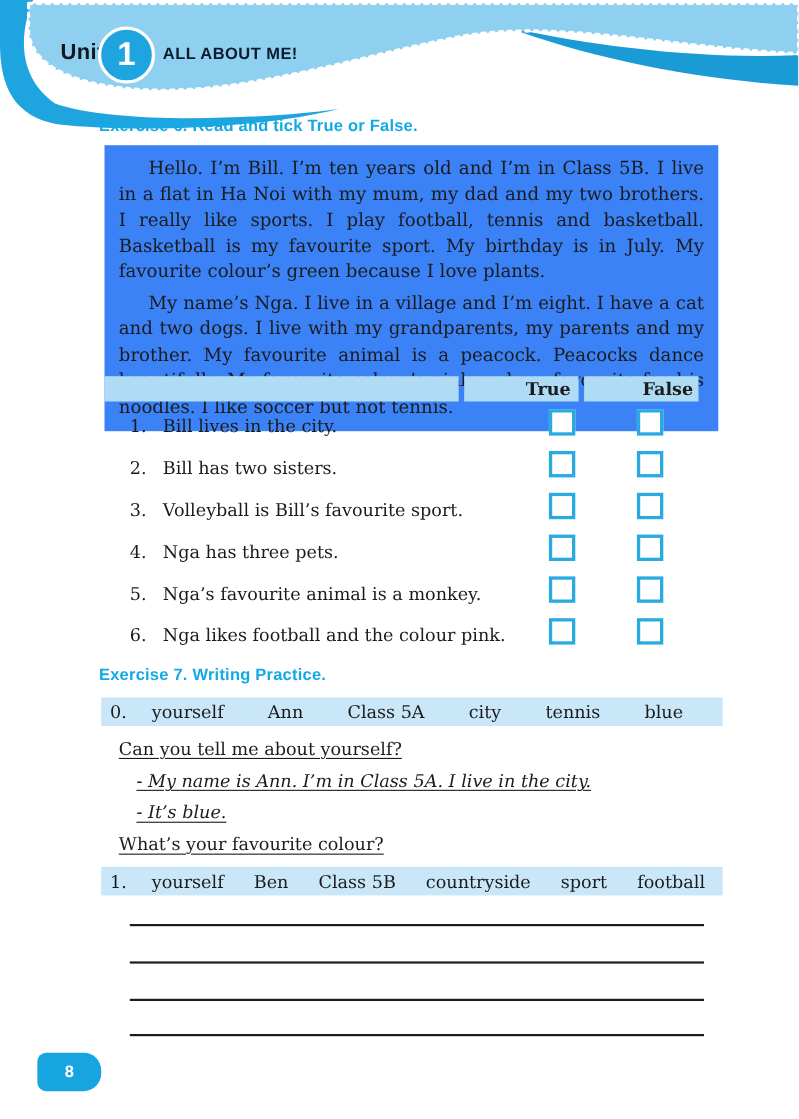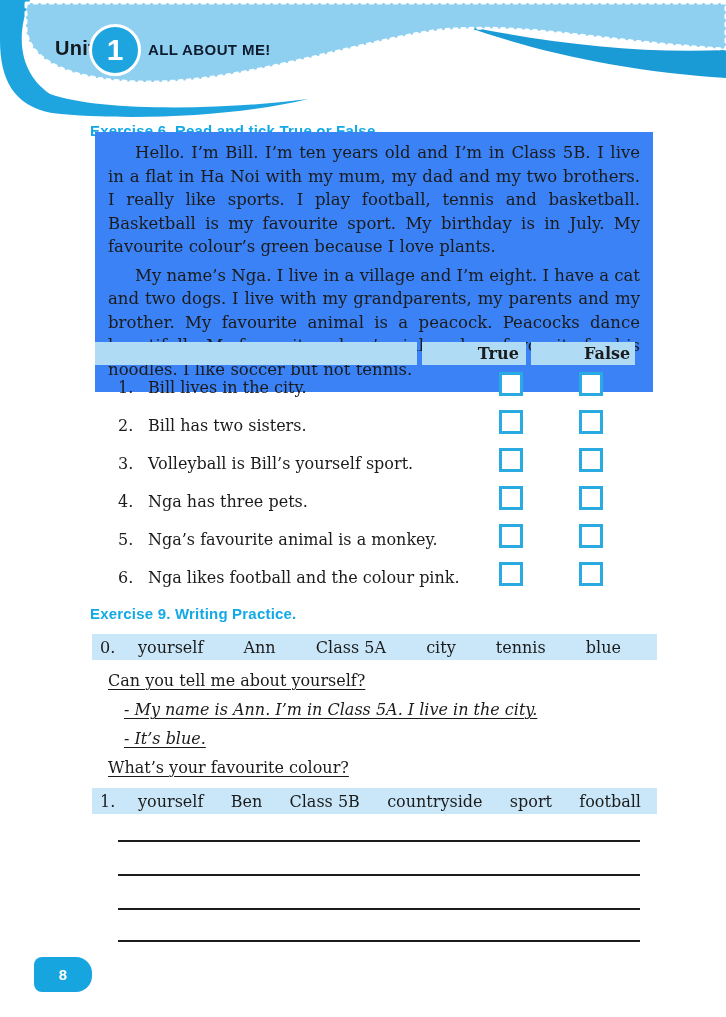--- a/index.html
+++ b/index.html
@@ -9,21 +9,21 @@
   
   .header-art{position:absolute;left:0;top:0;width:726px;height:118px;display:block;}
   .unit-label{position:absolute;left:55px;top:37px;font-size:20px;font-weight:bold;color:#14181c;letter-spacing:.3px;}
   .unit-circle{position:absolute;left:89px;top:24px;width:46px;height:46px;border-radius:50%;
                background:#1ea5df;border:3px solid #fff;display:flex;align-items:center;justify-content:center;}
   .unit-circle span{color:#fff;font-size:30px;font-weight:bold;line-height:1;}
   .unit-title{position:absolute;left:148px;top:41px;font-size:15px;font-weight:800;color:#0d1b2e;letter-spacing:.4px;}
 
   
   .ex-title{position:absolute;left:90px;margin:0;font-size:15px;font-weight:800;color:#12a9e6;letter-spacing:.2px;}
-  .ex6{top:122px;}
+  .ex6{top:106px;}
   .ex7{top:605px;}
 
   
   .passage{position:absolute;left:95px;top:132px;width:558px;box-sizing:border-box;
            background:#3b82f6;padding:9px 13px 11px 13px;
            font-family:"DejaVu Serif","Liberation Serif",serif;font-size:16.5px;line-height:23.5px;
            color:#1b1b1b;text-align:justify;}
   .passage p{margin:0;text-indent:27px;}
   .passage p + p{margin-top:5px;}
 
@@ -112,21 +112,21 @@
       <span class="cb cb-false"></span>
     </div>
     <div class="tf-row">
       <span class="num">2.</span>
       <span class="stmt">Bill has two sisters.</span>
       <span class="cb cb-true"></span>
       <span class="cb cb-false"></span>
     </div>
     <div class="tf-row">
       <span class="num">3.</span>
-      <span class="stmt">Volleyball is Bill’s yourself sport.</span>
+      <span class="stmt">Volleyball is Bill’s favourite sport.</span>
       <span class="cb cb-true"></span>
       <span class="cb cb-false"></span>
     </div>
     <div class="tf-row">
       <span class="num">4.</span>
       <span class="stmt">Nga has three pets.</span>
       <span class="cb cb-true"></span>
       <span class="cb cb-false"></span>
     </div>
     <div class="tf-row">
@@ -136,21 +136,21 @@
       <span class="cb cb-false"></span>
     </div>
     <div class="tf-row">
       <span class="num">6.</span>
       <span class="stmt">Nga likes football and the colour pink.</span>
       <span class="cb cb-true"></span>
       <span class="cb cb-false"></span>
     </div>
   </div>
 
-  <h2 class="ex-title ex7">Exercise 9. Writing Practice.</h2>
+  <h2 class="ex-title ex7">Exercise 7. Writing Practice.</h2>
 
   <div class="word-bar bar0">
     <span class="wnum">0.</span>
     <span class="words">
       <span>yourself</span>
       <span>Ann</span>
       <span>Class 5A</span>
       <span>city</span>
       <span>tennis</span>
       <span>blue</span>

